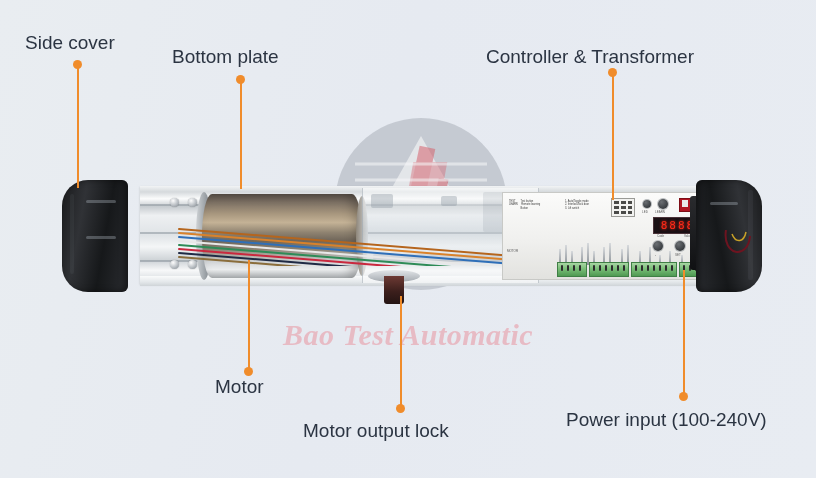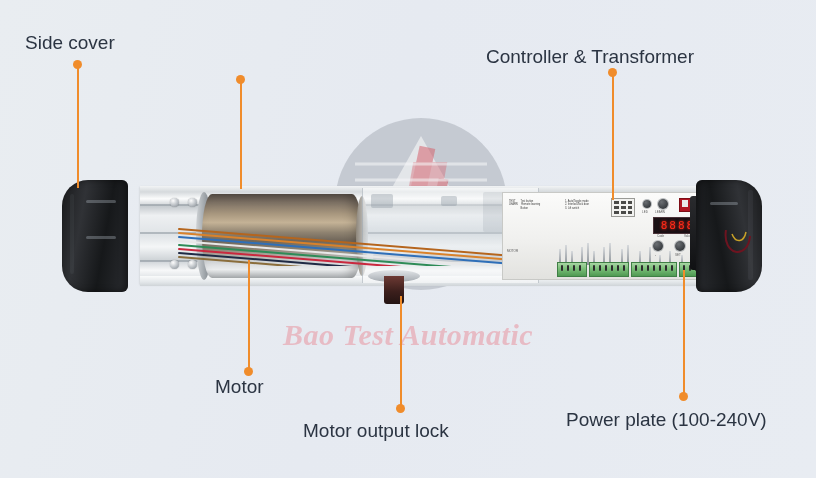--- a/index.html
+++ b/index.html
@@ -283,32 +283,33 @@
     <svg style="position:absolute;left:660px;top:50px;width:34px;height:42px">
       <path d="M4 0 C0 26, 26 30, 28 6" stroke="#6d1420" stroke-width="2" fill="none"></path>
       <path d="M10 4 C14 14, 22 12, 24 2" stroke="#c9a227" stroke-width="1.5" fill="none"></path>
     </svg>
   </div>
 
   <div class="ann" style="left:25px;top:32px">Side cover</div>
   <div class="dot" style="left:73px;top:60px"></div>
   <div class="lead" style="left:77px;top:64px;height:124px"></div>
 
+  <div class="ann" style="left:172px;top:46px">Bottom plate</div>
   <div class="dot" style="left:236px;top:75px"></div>
   <div class="lead" style="left:240px;top:79px;height:110px"></div>
 
   <div class="ann" style="left:486px;top:46px">Controller &amp; Transformer</div>
   <div class="dot" style="left:608px;top:68px"></div>
   <div class="lead" style="left:612px;top:72px;height:128px"></div>
 
   <div class="ann" style="left:215px;top:376px">Motor</div>
   <div class="lead" style="left:248px;top:260px;height:111px"></div>
   <div class="dot" style="left:244px;top:367px"></div>
 
   <div class="ann" style="left:303px;top:420px">Motor output lock</div>
   <div class="lead" style="left:400px;top:296px;height:112px"></div>
   <div class="dot" style="left:396px;top:404px"></div>
 
-  <div class="ann" style="left:566px;top:409px">Power plate (100-240V)</div>
+  <div class="ann" style="left:566px;top:409px">Power input (100-240V)</div>
   <div class="lead" style="left:683px;top:270px;height:126px"></div>
   <div class="dot" style="left:679px;top:392px"></div>
 
 </div>
 
 </body></html>

